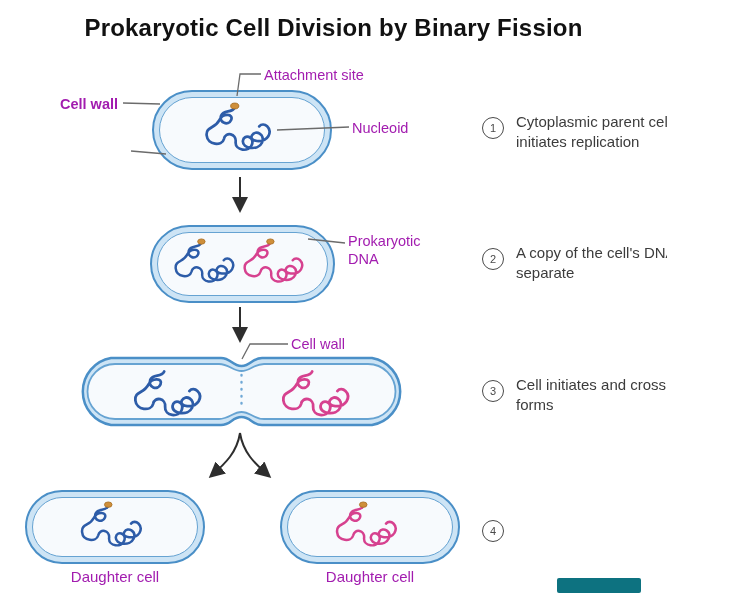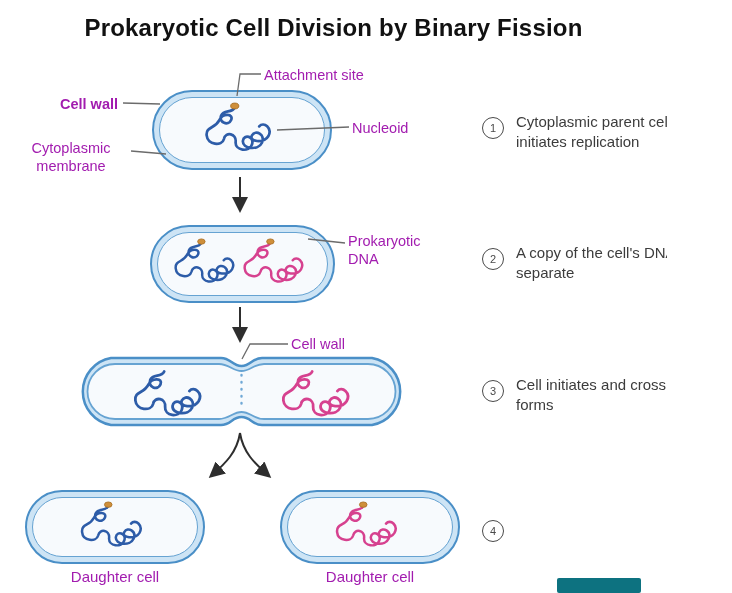--- a/index.html
+++ b/index.html
@@ -151,21 +151,20 @@
     <polyline class="pline" points="288,344 250,344 242,359"></polyline>
 
     <line class="aline" x1="240" y1="177" x2="240" y2="210" marker-end="url(#ah)"></line>
     <line class="aline" x1="240" y1="307" x2="240" y2="340" marker-end="url(#ah)"></line>
     <path class="aline" d="M240 433 C 237 452 226 463 211 476" marker-end="url(#ah)"></path>
     <path class="aline" d="M240 433 C 243 452 254 463 269 476" marker-end="url(#ah)"></path>
   </svg>
 
   <div class="lab" id="lab-attachment">Attachment site</div>
   <div class="lab" id="lab-cellwall">Cell wall</div>
-  <div class="lab" id="lab-cyto">Cytoplasmic membrane</div>
   <div class="lab" id="lab-nucleoid">Nucleoid</div>
   <div class="lab" id="lab-replicated">Prokaryotic DNA</div>
   <div class="lab" id="lab-crosswall">Cell wall</div>
   <div class="lab" id="lab-daughter-a">Daughter cell</div>
   <div class="lab" id="lab-daughter-b">Daughter cell</div>
 
   <div class="step" id="step1">
     <div class="num">1</div>
     <div class="txt">Cytoplasmic parent cell initiates replication</div>
   </div>

